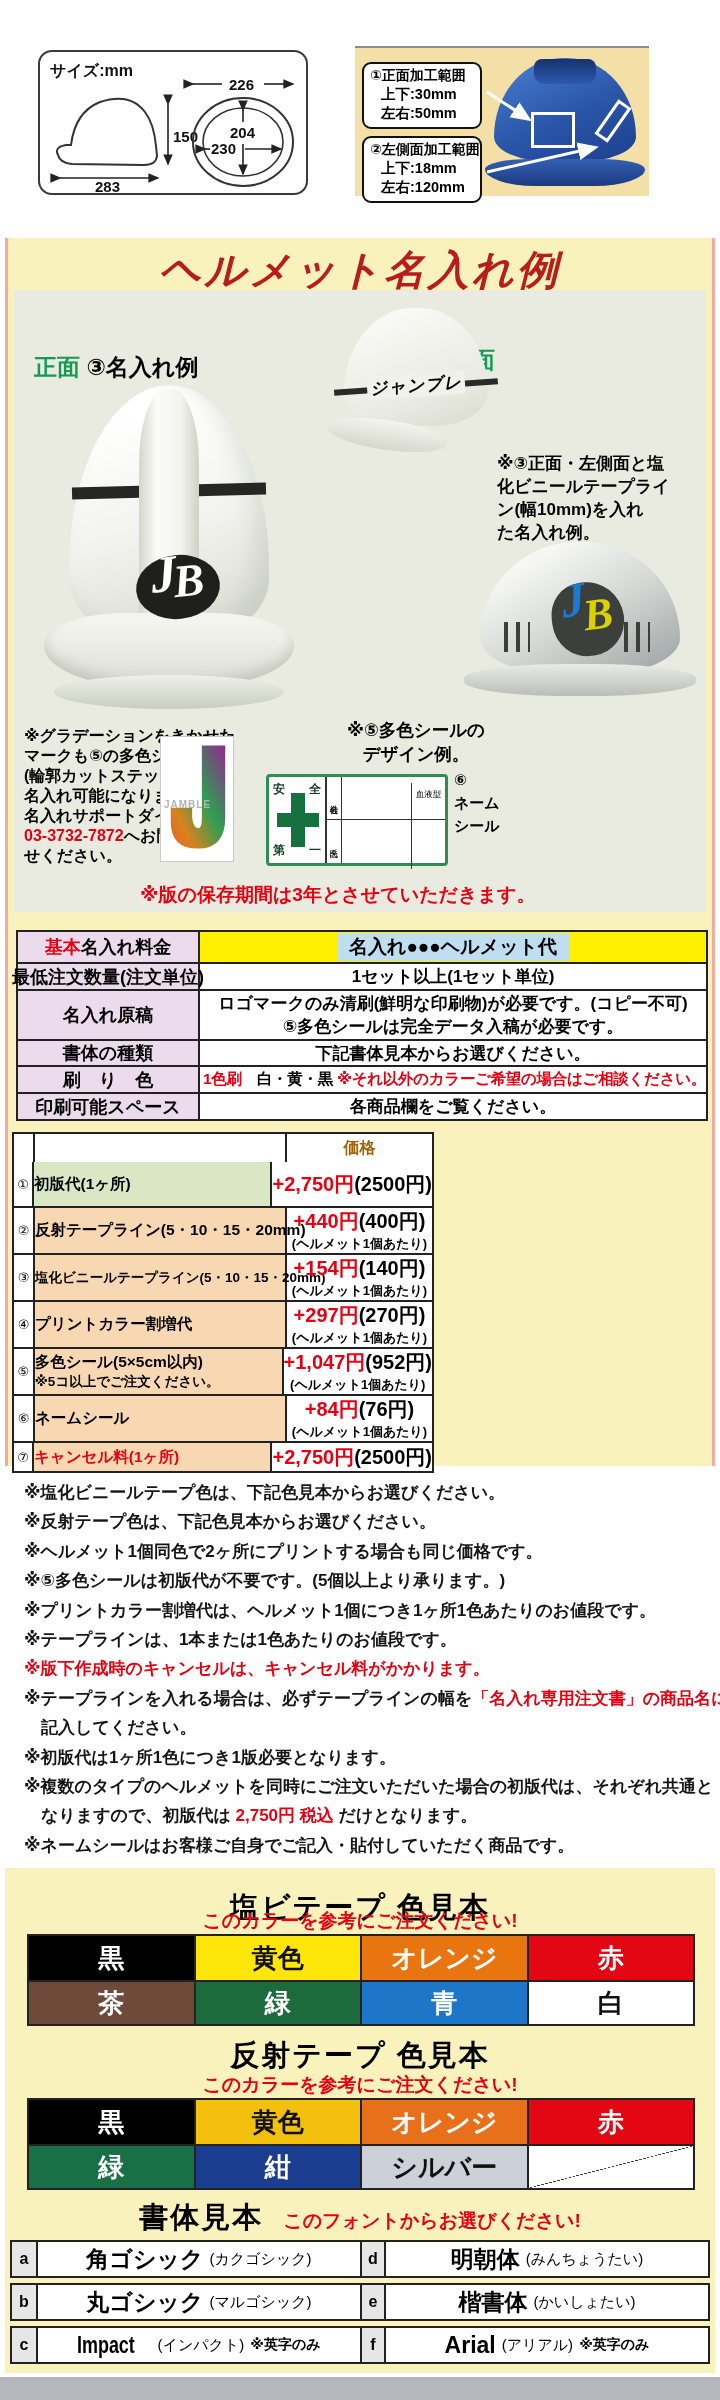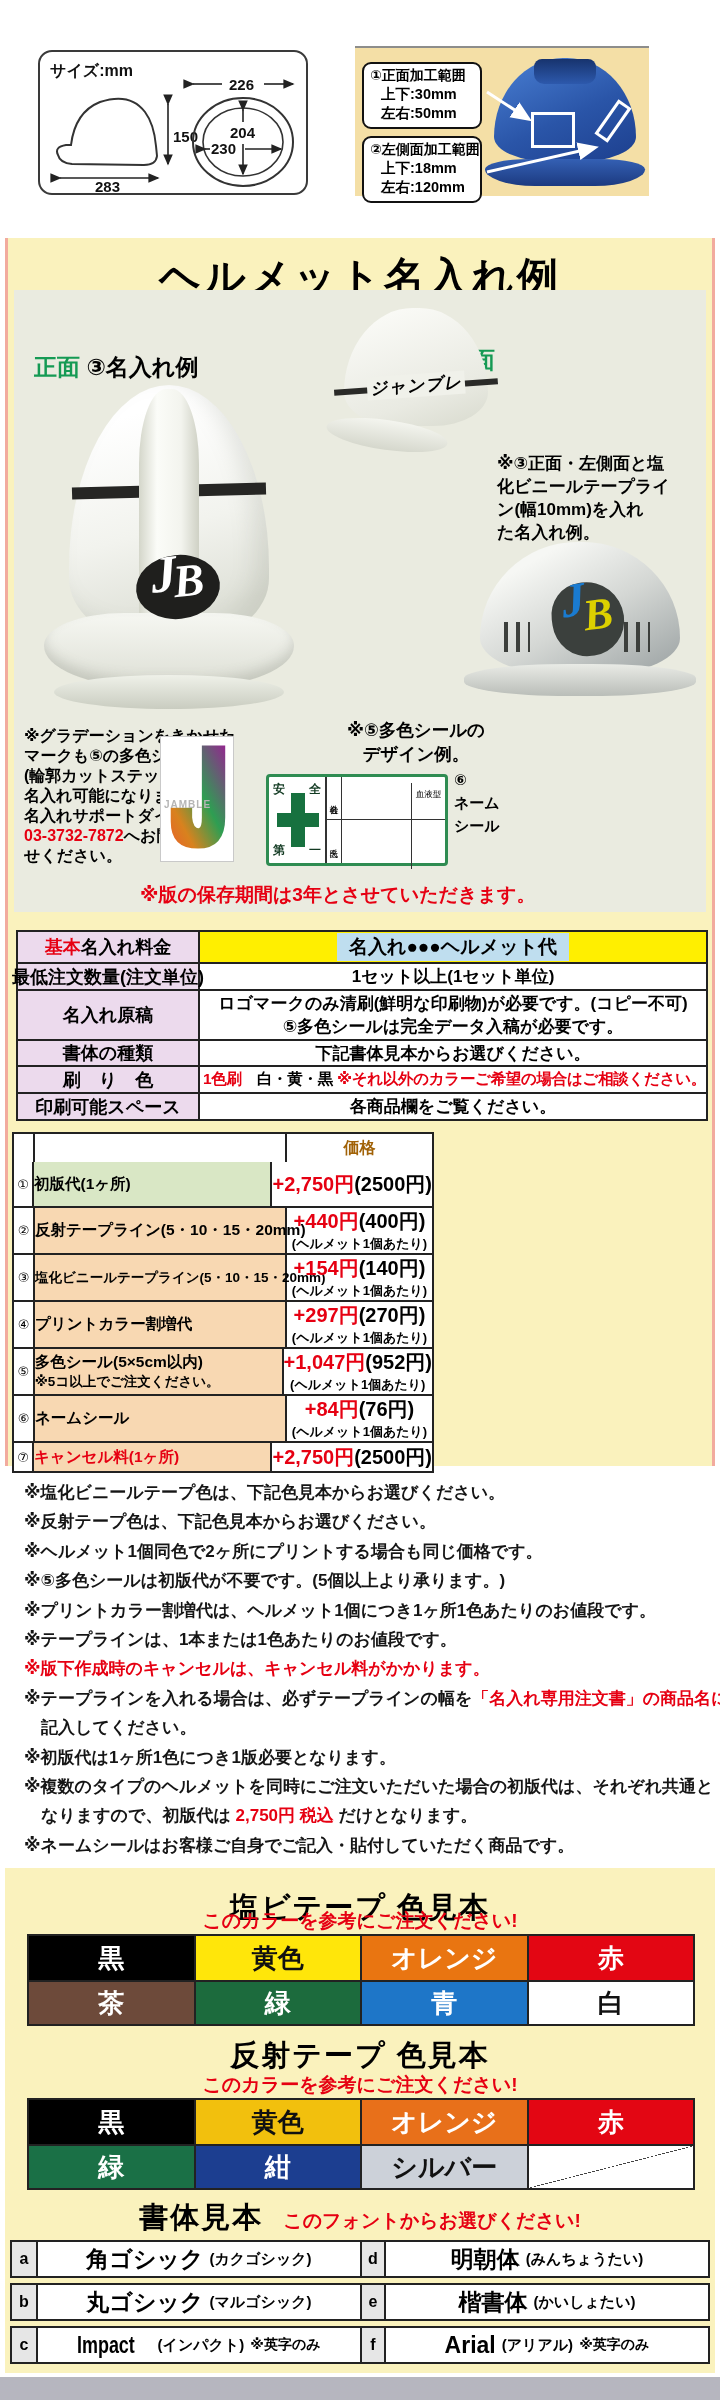--- a/index.html
+++ b/index.html
@@ -28,22 +28,22 @@
   .bh-brim { position:absolute; left:0; bottom:6px; width:100%; height:27px;
     background:linear-gradient(#3460b4,#1c3a80);
     border-radius:45% 45% 50% 50% / 60% 60% 100% 100%; }
   .bh-sq { position:absolute; left:46px; top:56px; width:44px; height:36px; border:3px solid #fff; }
   .bh-para { position:absolute; right:24px; top:44px; width:16px; height:42px;
     border:3px solid #fff; transform:rotate(35deg); }
 
   
   .band1 { position:absolute; left:5px; top:238px; width:710px; height:1228px;
     background:#faf2bd; border-left:3px solid #f2ab9e; border-right:3px solid #f2ab9e; }
-  .main-title { padding-top:12px; text-align:center; font-size:41px; font-weight:bold;
-    color:#000000; letter-spacing:3px; }
+  .main-title { padding-top:5px; text-align:center; font-size:41px; font-weight:bold;
+    color:#b91c1c; letter-spacing:3px;font-style:italic; }
 
   .example-box { position:absolute; left:6px; top:52px; width:692px; height:622px; background:#eaebe0; }
   .lbl { font-size:23px; font-weight:bold; white-space:nowrap; }
 
   
   .hf { position:absolute; left:30px; top:95px; width:250px; height:332px; }
   .hf-dome { position:absolute; left:25px; top:0; width:200px; height:254px;
     background:linear-gradient(165deg,#ffffff 15%,#f2f3ee 55%,#dfe1d8 85%);
     border-radius:50% 50% 38% 38% / 72% 72% 24% 24%;
     box-shadow:inset -14px -10px 22px rgba(120,125,110,.18); }
@@ -181,21 +181,21 @@
   .ft-heading .h-main { font-size:29px; font-weight:bold; letter-spacing:2px; }
   .ft-heading .h-sub { font-size:19px; font-weight:bold; color:#e60012; margin-left:20px; }
   .font-table { position:absolute; left:5px; width:700px; }
   .ft-row { display:flex; height:38px; margin-bottom:5px; border:2px solid #222; background:#fff; }
   .ft-key { width:26px; background:#e6e6e6; border-right:2px solid #222;
     display:flex; align-items:center; justify-content:center; font-weight:bold; font-size:16px; }
   .ft-key2 { border-left:2px solid #222; }
   .ft-cell { display:flex; align-items:center; justify-content:center; gap:6px; width:322px; }
   .ft-cell.second { flex:1; }
   .ft-name { font-size:23px; font-weight:bold; white-space:nowrap; }
-  .ft-read { font-size:15px; font-weight:bold; white-space:nowrap; }
+  .ft-read { font-size:15px; font-weight:normal; white-space:nowrap; }
   .ft-extra { font-size:14px; font-weight:bold; white-space:nowrap; }
   .st-mincho { font-family:"Liberation Serif","DejaVu Serif",serif; }
   .st-impact { display:inline-block; transform:scaleX(.78); transform-origin:left center; }
 
   .footer { position:absolute; left:0; top:2377px; width:720px; height:23px; background:#b6b6bf; }
 </style>
 </head>
 <body>
 
 <div id="page">

